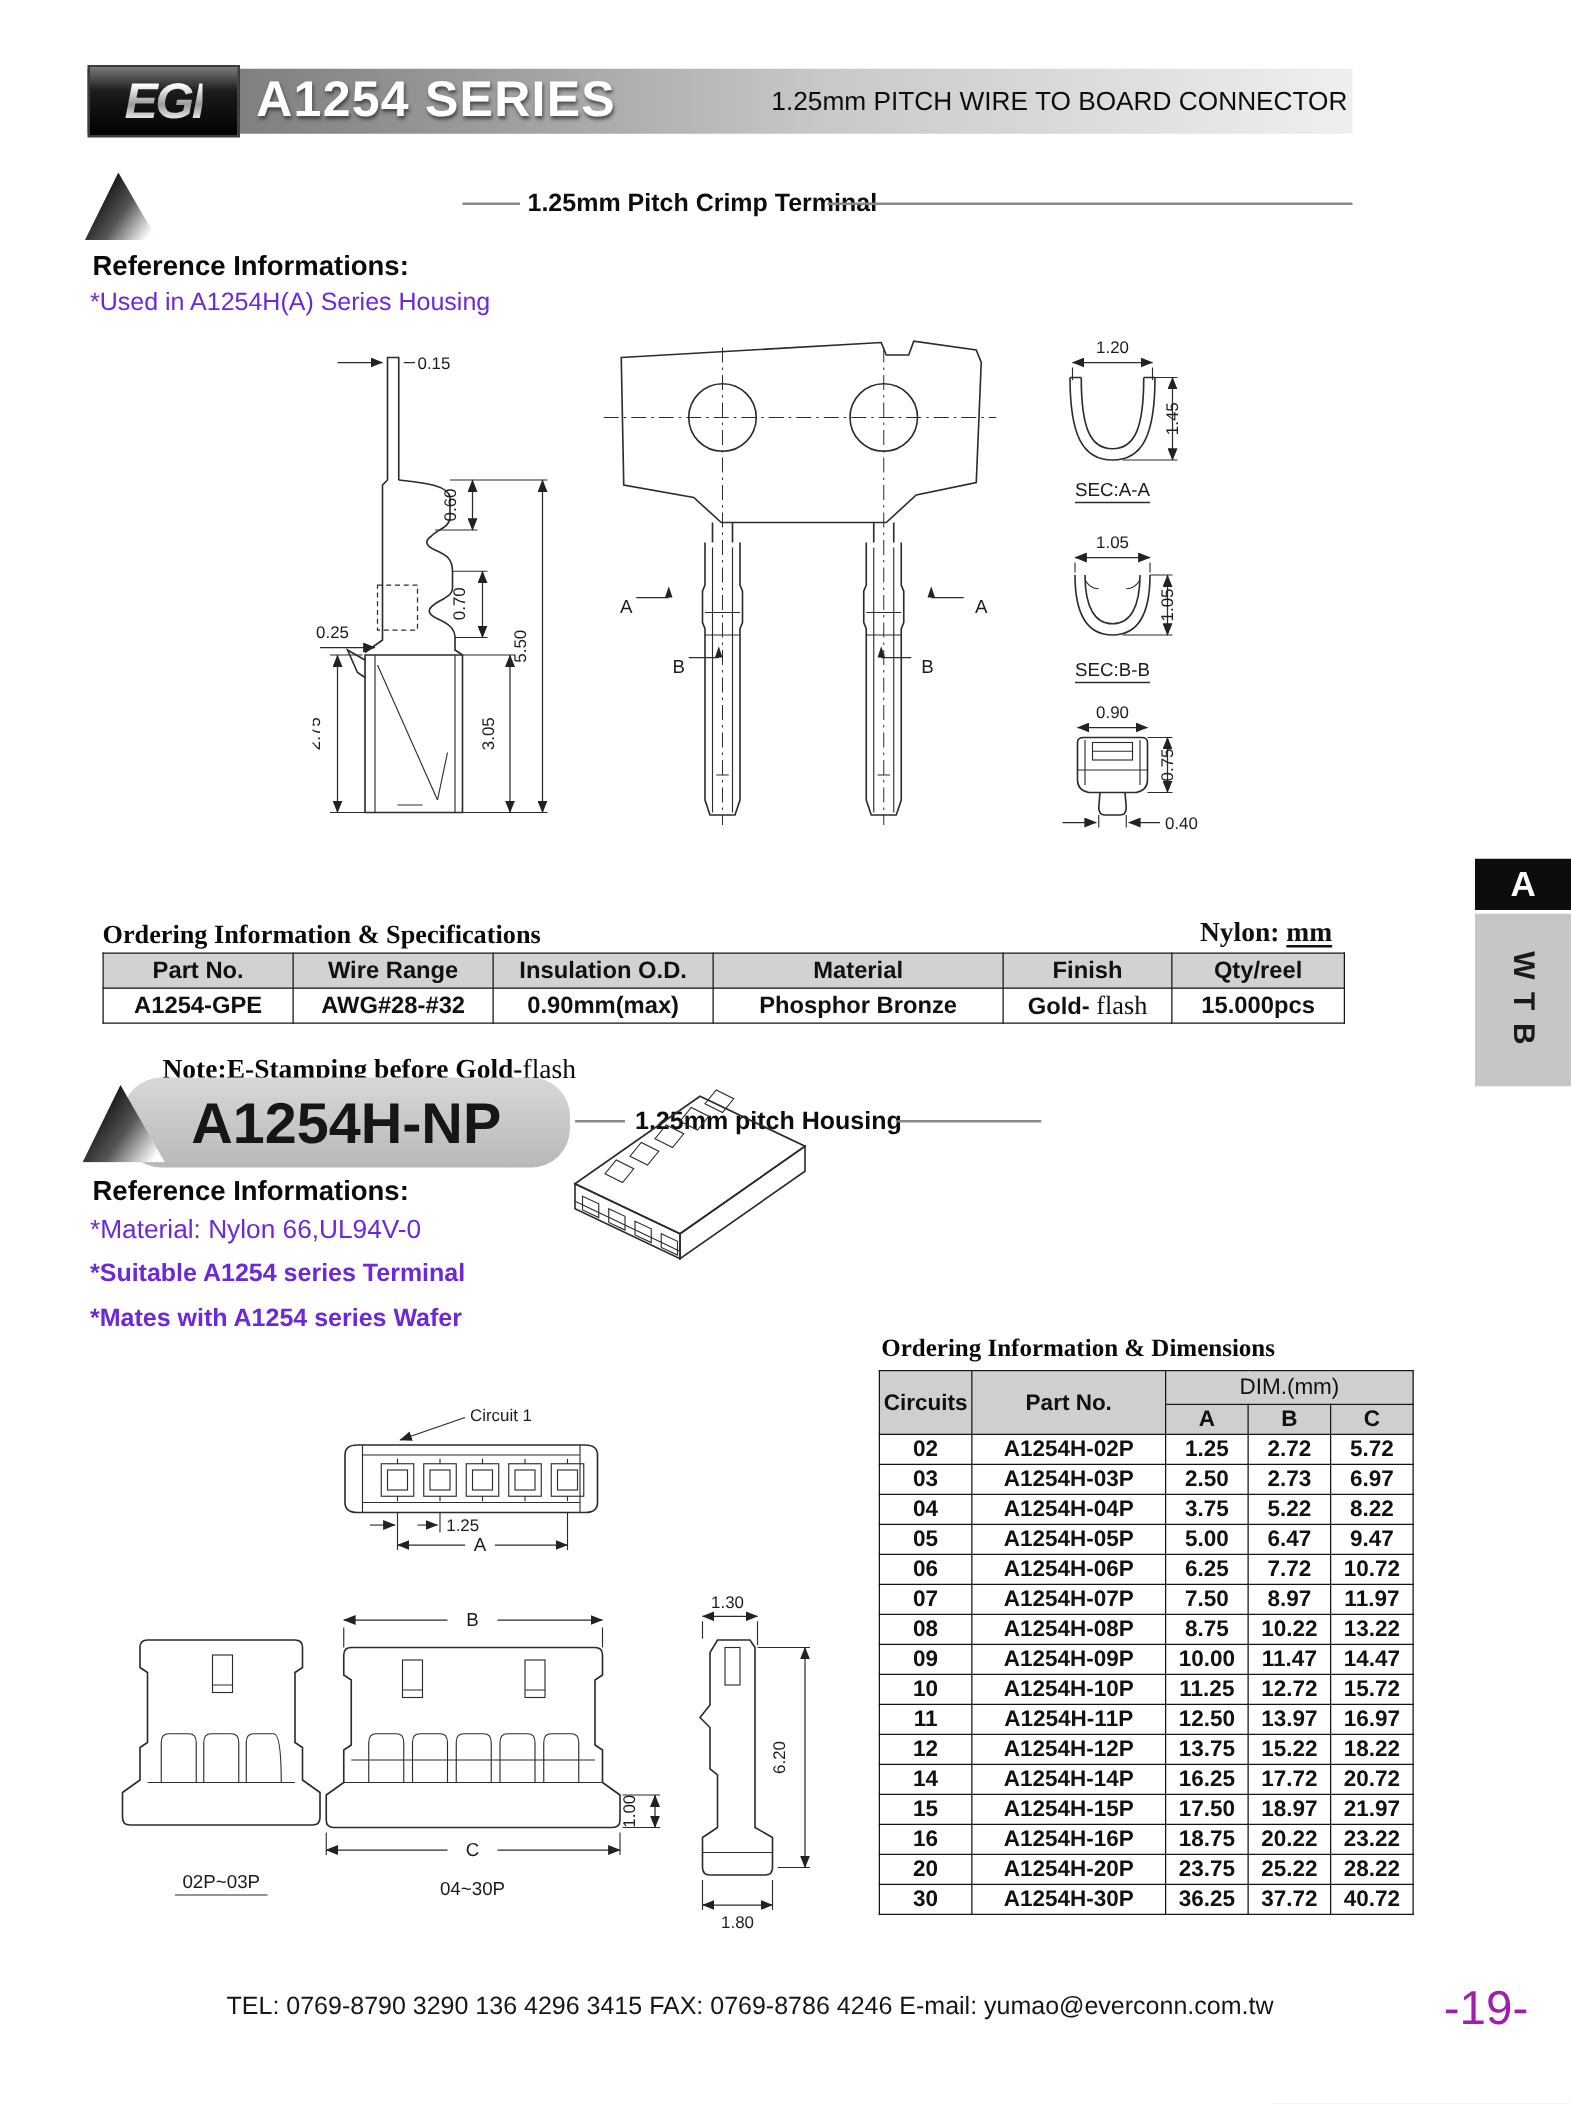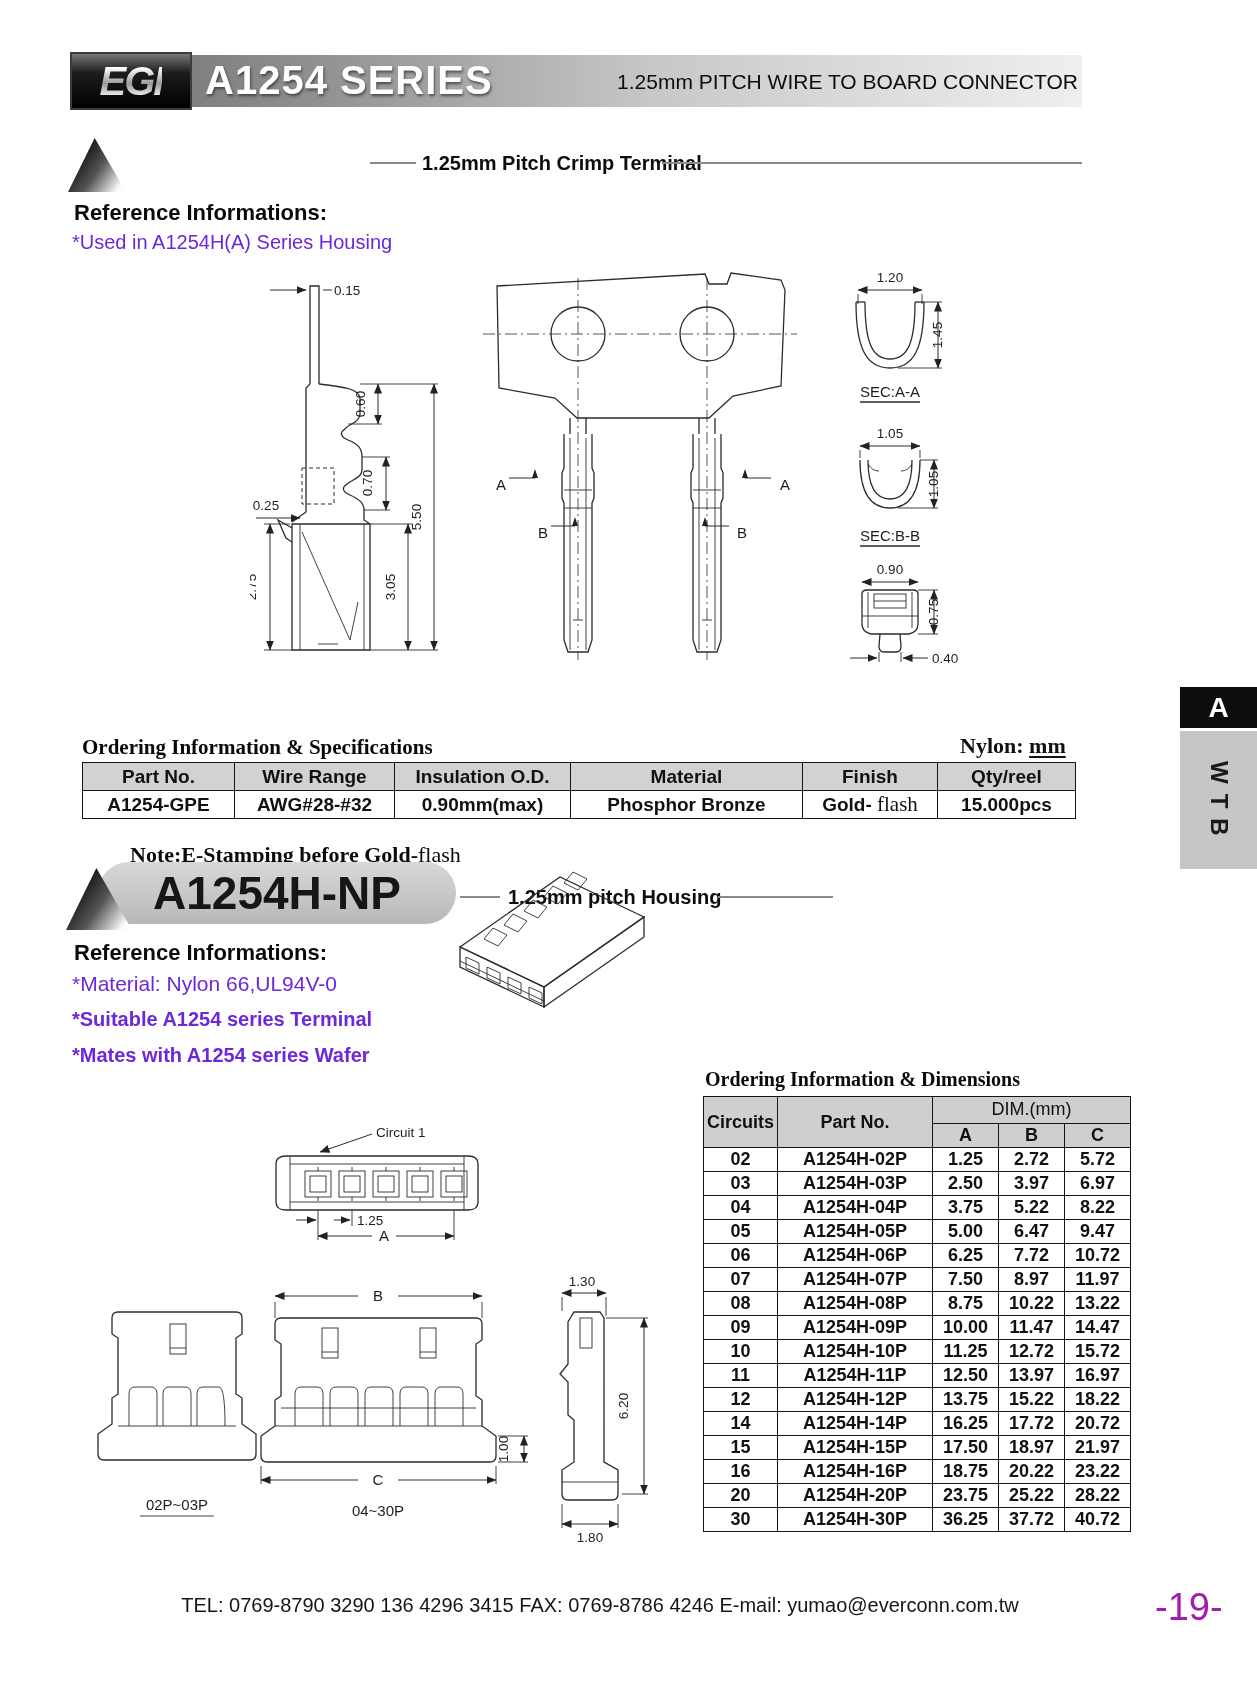--- a/index.html
+++ b/index.html
@@ -254,21 +254,21 @@
           <span style="font-family:'Liberation Serif',serif;font-weight:normal;font-size:21px;">flash</span></td>
         <td>15.000pcs</td>
       </tr>
     </tbody>
   </table>
   <div class="abs note" style="left:82px;top:842px;margin-left:48px;">
     <b>Note:E-Stamping before Gold-</b><span>flash</span>
   </div>
 
   <div class="abs badge-tri" style="left:66px;top:868px;width:66px;height:62px;"></div>
-  <div class="abs badge-pill" style="left:98px;top:862px;width:358px;height:62px;border-radius:31px;font-size:46px;">
+  <div class="abs badge-pill" style="left:98px;top:862px;width:358px;height:72px;border-radius:31px;font-size:46px;">
     <span>A1254H-NP</span>
   </div>
   <div class="abs co-line" style="left:460px;top:896px;width:40px;"></div>
   <div class="abs co-text" style="left:508px;top:886px;font-size:20px;">1.25mm pitch Housing</div>
   <div class="abs co-line" style="left:718px;top:896px;width:115px;"></div>
 
   <div class="abs ref-title" style="left:74px;top:940px;">Reference Informations:</div>
   <div class="abs ref-item" style="left:72px;top:972px;font-size:21px;">*Material: Nylon 66,UL94V-0</div>
   <div class="abs ref-item" style="left:72px;top:1008px;font-weight:bold;">*Suitable A1254 series Terminal</div>
   <div class="abs ref-item" style="left:72px;top:1044px;font-weight:bold;">*Mates with A1254 series Wafer</div>
@@ -312,21 +312,21 @@
           <td>A1254H-02P</td>
           <td>1.25</td>
           <td>2.72</td>
           <td>5.72</td>
         </tr>
 
         <tr>
           <td>03</td>
           <td>A1254H-03P</td>
           <td>2.50</td>
-          <td>3.97</td>
+          <td>2.73</td>
           <td>6.97</td>
         </tr>
 
         <tr>
           <td>04</td>
           <td>A1254H-04P</td>
           <td>3.75</td>
           <td>5.22</td>
           <td>8.22</td>
         </tr>

